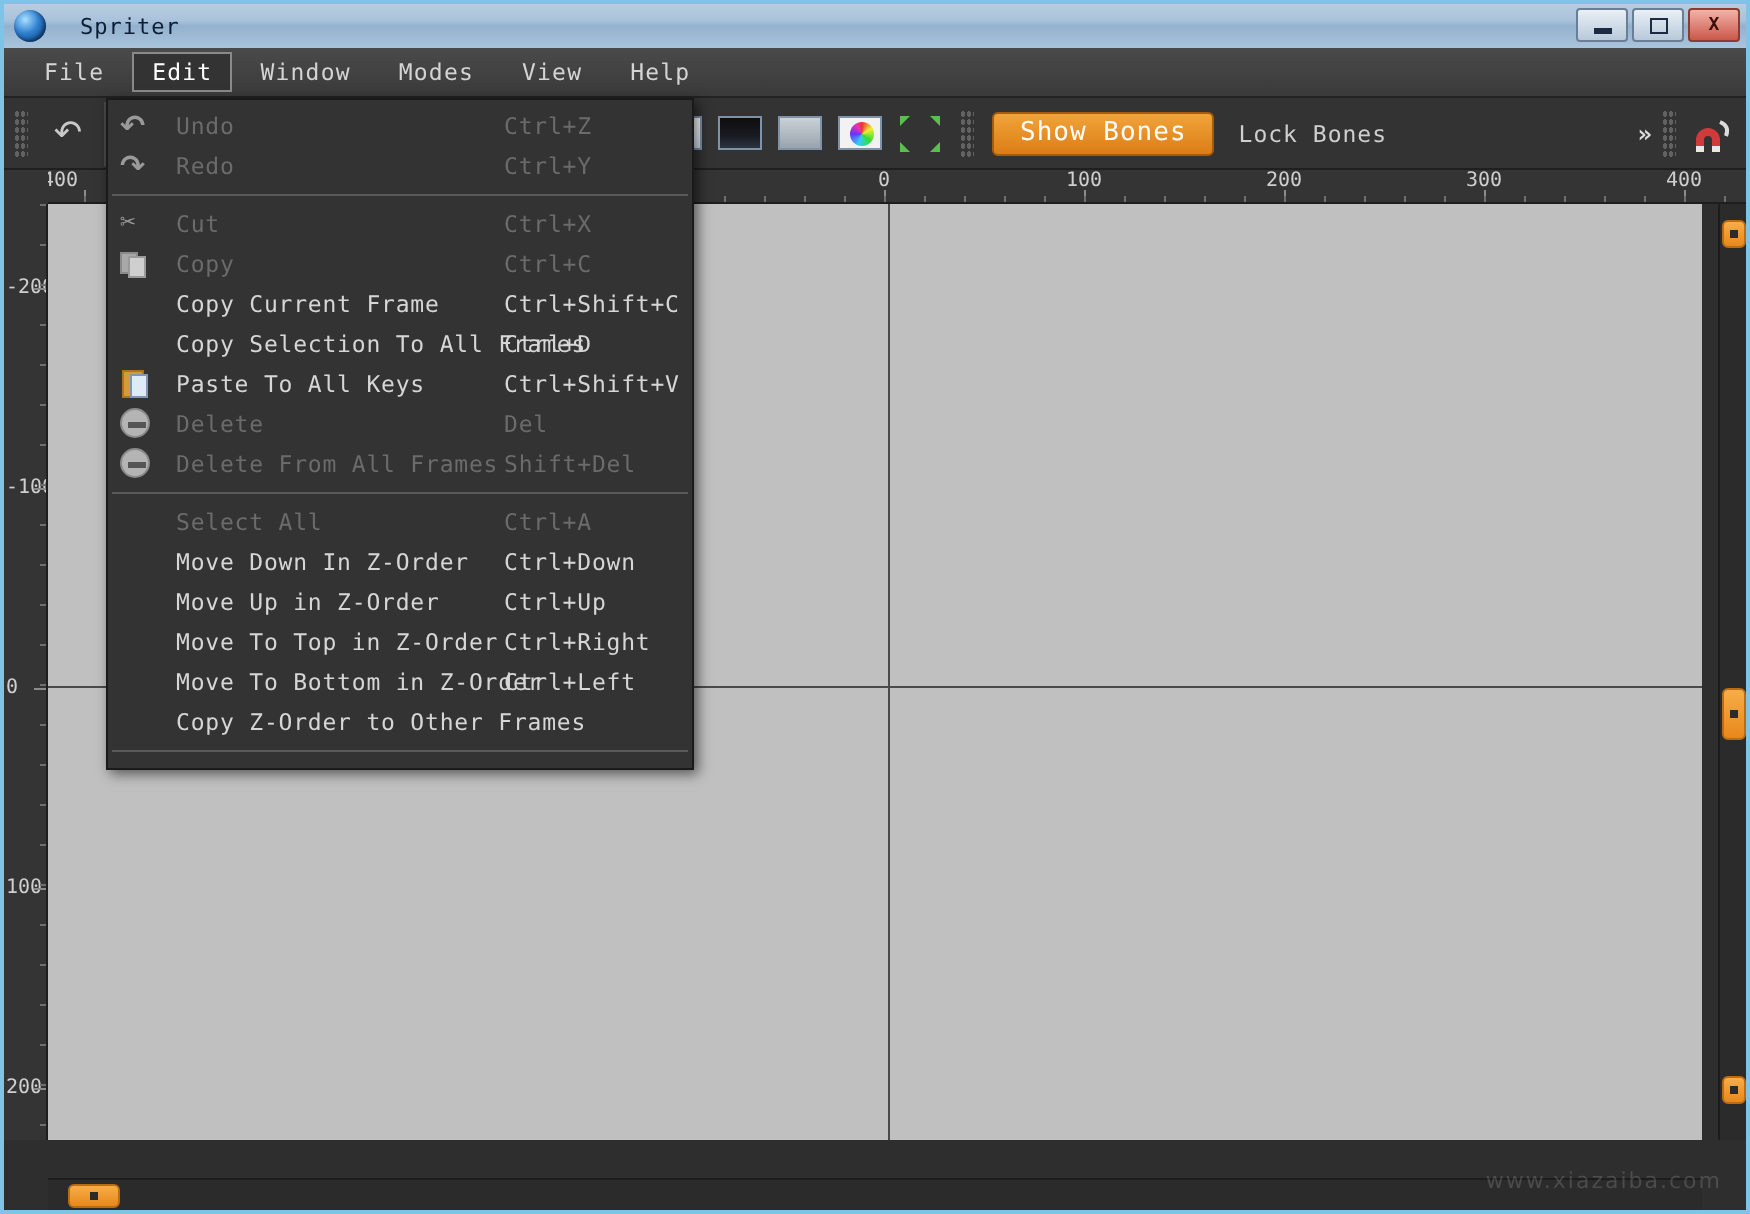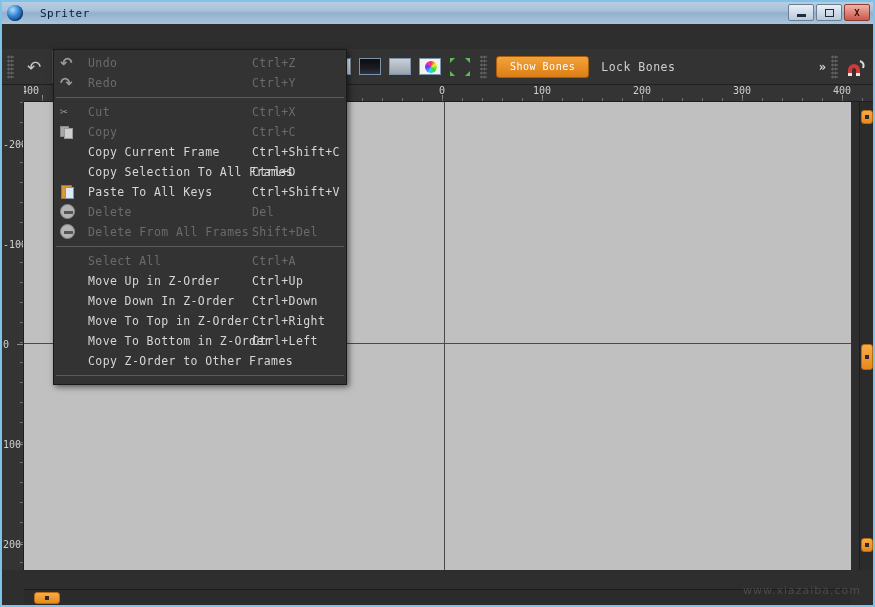--- a/index.html
+++ b/index.html
@@ -61,21 +61,21 @@
     background:#c8c8c8; border:1px solid #9a9a9a; }
   .floppy .slot { position:absolute; left:3px; top:1px; width:8px; height:5px; background:#555; }
   .floppy .lbl { position:absolute; left:2px; bottom:1px; width:10px; height:5px; background:#efefef; }
   .floppy .plus { position:absolute; right:0; bottom:0; color:#cfcfcf; font-size:11px; line-height:8px;}
   .fit-icon { width:20px; height:18px; position:relative; }
   .fit-icon span { position:absolute; width:0;height:0; border-style:solid; }
   .fa1{ border-width:5px 5px 0 0; border-color:#5bbf4f transparent transparent transparent; left:0; top:0;}
   .fa2{ border-width:5px 0 0 5px; border-color:#5bbf4f transparent transparent transparent; right:0; top:0;}
   .fa3{ border-width:0 5px 5px 0; border-color:transparent transparent #5bbf4f transparent; left:0; bottom:0;}
   .fa4{ border-width:0 0 5px 5px; border-color:transparent transparent #5bbf4f transparent; right:0; bottom:0;}
-  .bones-btn { height:22px; padding:3px 13px; font-size:10px; color:#fff;
+  .bones-btn { height:22px; padding:3px 13px; font-size:13px; color:#fff;
     background:linear-gradient(to bottom,#f0a43a,#dd7d16); border:1px solid #a85c08;
     border-radius:3px; letter-spacing:.5px; margin-left:4px; flex:0 0 auto;
     display:flex; align-items:center; }
   .bones-text { font-size:11.5px; color:#cfcfcf; padding:0 12px; letter-spacing:.5px; flex:0 0 auto;}
   .chev { color:#dcdcdc; font-size:12px; font-weight:bold; flex:0 0 auto; margin-left:auto;}
   .magnet { position:relative; width:22px; height:20px; flex:0 0 auto; margin-left:2px;}
 
   
   .ruler-corner { position:absolute; left:0; top:83px; width:22px; height:17px; background:#343434;}
   .ruler-h { position:absolute; left:22px; top:83px; width:849px; height:17px;
@@ -153,20 +153,28 @@
       <div class="win-btn">
           <div class="wb-min"></div>
         </div>
       <div class="win-btn">
           <div class="wb-max"></div>
         </div>
       <div class="win-btn close">X</div>
     </div>
   </div>
 
+  <div class="menubar">
+    <div class="menu-item">File</div>
+    <div class="menu-item active">Edit</div>
+    <div class="menu-item">Window</div>
+    <div class="menu-item">Modes</div>
+    <div class="menu-item">View</div>
+    <div class="menu-item">Help</div>
+  </div>
 
   <div class="toolbar">
     <div class="grip"></div>
     <div class="tb-btn">
       <span style="font-size:17px;color:#c9c9c9;font-family:'DejaVu Sans',sans-serif;">↶</span>
     </div>
     <div class="tb-sep"></div>
     <div style="width:222px;flex:0 0 auto;"></div>
     <div class="tb-btn">
       <div class="floppy">
@@ -383,28 +391,28 @@
         <span class="ic-del"></span>
         <span>Delete From All Frames</span>
         <span class="acc">Shift+Del</span>
       </div>
       <div class="msep"></div>
       <div class="mrow disabled">
         <span>Select All</span>
         <span class="acc">Ctrl+A</span>
       </div>
       <div class="mrow">
+        <span>Move Down In Z-Order</span>
+        <span class="acc">Ctrl+Down</span>
+      </div>
+      <div class="mrow">
         <span>Move Up in Z-Order</span>
         <span class="acc">Ctrl+Up</span>
       </div>
       <div class="mrow">
-        <span>Move Down In Z-Order</span>
-        <span class="acc">Ctrl+Down</span>
-      </div>
-      <div class="mrow">
         <span>Move To Top in Z-Order</span>
         <span class="acc">Ctrl+Right</span>
       </div>
       <div class="mrow">
         <span>Move To Bottom in Z-Order</span>
         <span class="acc">Ctrl+Left</span>
       </div>
       <div class="mrow">
         <span>Copy Z-Order to Other Frames</span>
       </div>

